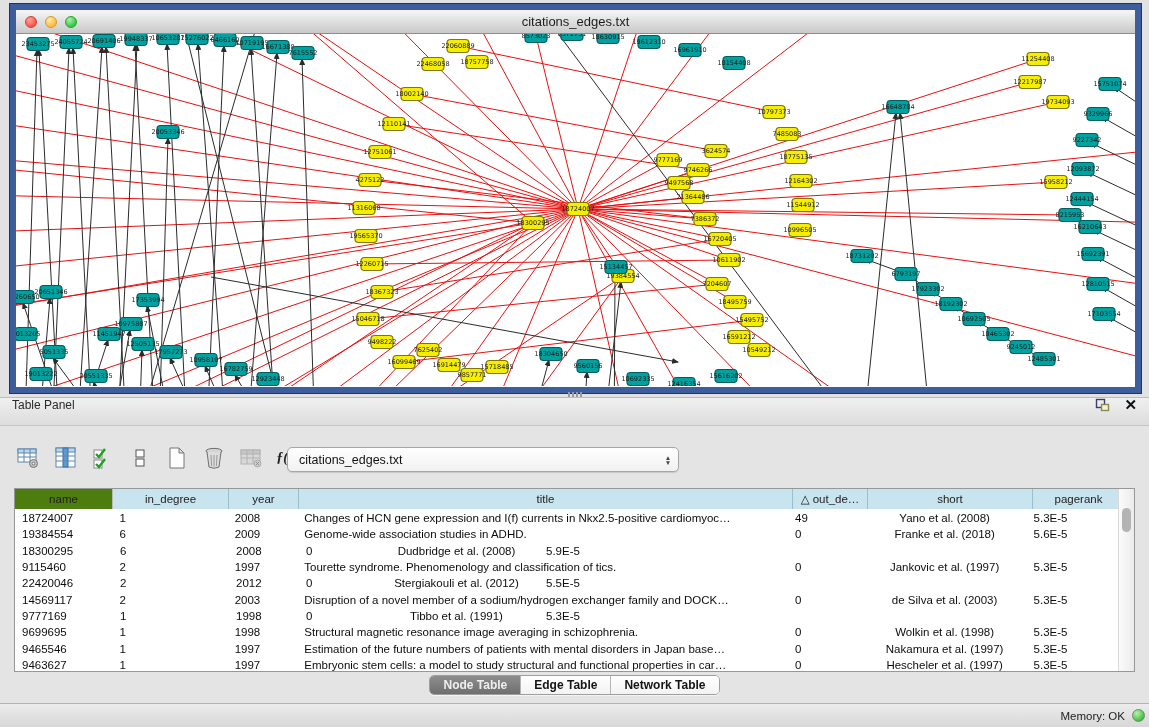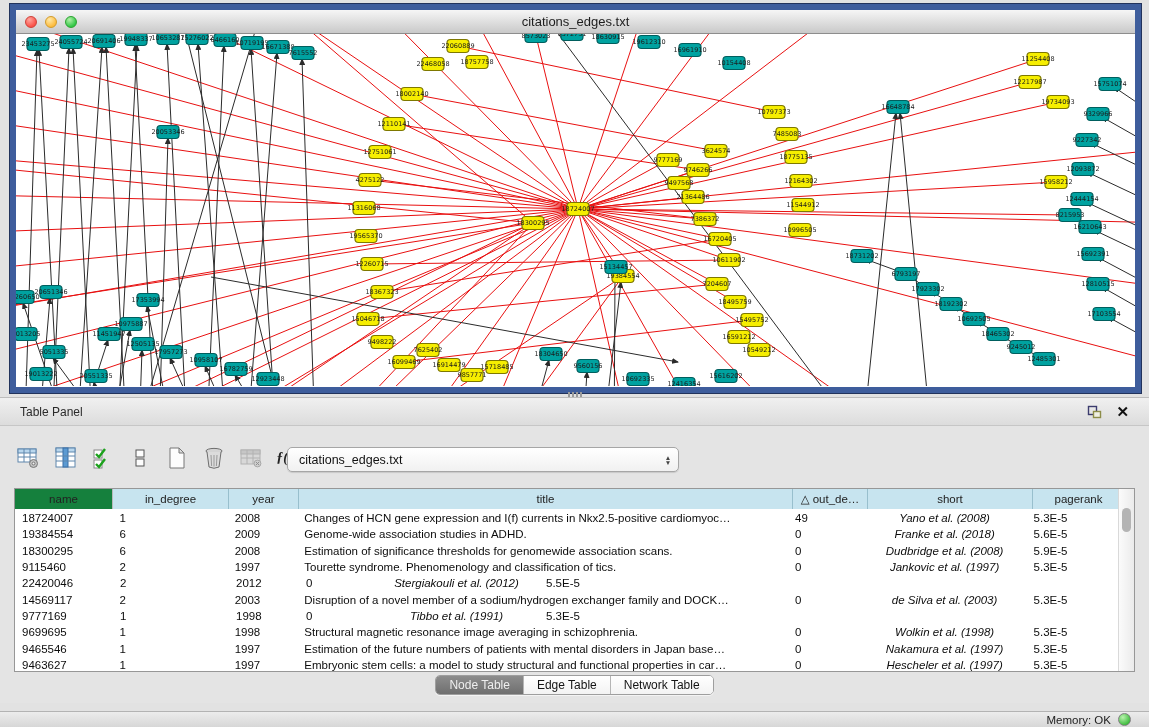--- a/index.html
+++ b/index.html
@@ -21,21 +21,21 @@
   #net-canvas svg { display:block; }
   .nlabel { font-family:"DejaVu Sans", sans-serif; font-size:6.5px; fill:#1a1a1a; }
 
   
   #splitter-grip { position:absolute; left:568px; top:392px; width:14px; height:5px;
     background:repeating-linear-gradient(90deg,#9a9a9a 0 2px,transparent 2px 4px); }
 
   
   #table-panel { position:absolute; left:0; top:397px; width:1149px; height:306px;
     background:#e4e4e4; border-top:1px solid #bdbdbd; }
-  #panel-titlebar { height:28px; display:flex; align-items:center; padding:0 20px;
+  #panel-titlebar { height:28px; display:flex; align-items:flex-start; padding:0 12px;
     background:linear-gradient(#f0f0f0,#dcdcdc); border-bottom:1px solid #c6c6c6; }
   #panel-title { font-size:12px; color:#2a2a2a; }
   #panel-titlebar .spacer { flex:1; }
   .titlebar-btn { margin-left:14px; cursor:default; display:flex; align-items:center; }
   #panel-close { font-size:15px; font-weight:bold; color:#111; line-height:14px; }
 
   
   #panel-toolbar { position:absolute; left:16px; top:46px; height:28px; display:flex; align-items:center; gap:11px; }
   .tb-btn { display:flex; align-items:center; justify-content:center; width:26px; height:26px; }
   #fx-label { font-family:"Liberation Serif", serif; font-style:italic; font-weight:bold; font-size:14px; color:#222; }
@@ -46,45 +46,45 @@
     white-space:nowrap; overflow:hidden; }
   #table-selector .sel-arrows { width:20px; display:flex; flex-direction:column; align-items:center; line-height:5px; color:#444; }
   #table-selector .sel-arrows span { font-size:6.5px; }
 
   
   #table-wrap { position:absolute; left:14px; top:90px; width:1121px; height:184px;
     background:#fff; border:1px solid #979797; overflow:hidden; }
   #thead { display:flex; height:20px; border-bottom:1px solid #7f7f7f; }
   .hcell { height:20px; font-size:11.5px; color:#222; display:flex; align-items:center; justify-content:center;
     background:#c7e4ef; border-right:1px solid #98bfcd; overflow:hidden; white-space:nowrap; }
-  .hcell.keycol { background:#15803d; border-right:1px solid #b9b9b9; }
+  .hcell.keycol { background:#4d7c0f; border-right:1px solid #b9b9b9; }
   .hfill { flex:1; background:#c7e4ef; border-right:none; }
   .c0{width:98px}.c1{width:116px}.c2{width:70px}.c3{width:494px}.c4{width:75px}.c5{width:165px}.c6{width:92px}
   #tbody { position:absolute; left:0; top:21px; right:16px; bottom:0; }
   .trow { display:flex; height:16.3px; align-items:center; background:#fff; }
   .tcell { font-size:11.5px; color:#0c0c0c; white-space:nowrap; overflow:hidden; padding-left:7px; }
-  .tcell.center { text-align:center; padding-left:0;font-style:italic; }
+  .tcell.center { text-align:center; padding-left:0; }
   
   #vscroll { position:absolute; right:0; top:0; bottom:0; width:16px;
     background:linear-gradient(90deg,#fbfbfb,#ebebeb); border-left:1px solid #d9d9d9; }
   #vthumb { position:absolute; left:3px; top:19px; width:9px; height:24px; border-radius:5px; background:#b4b4b4; }
 
   
   #tabbar { position:absolute; left:0; right:0; top:277px; display:flex; justify-content:center; }
   .seg { display:flex; border:1px solid #9e9e9e; border-radius:5px; overflow:hidden;
-    background:#fdfdfd; box-shadow:0 1px 0 rgba(255,255,255,.6); height:20px; }
+    background:#fdfdfd; box-shadow:0 1px 0 rgba(255,255,255,.6); height:20px;font-weight:bold; }
   .seg .tab { font-size:12px; color:#141414; padding:0 13px; display:flex; align-items:center;
     border-right:1px solid #b5b5b5; background:linear-gradient(#ffffff,#f3f3f3); }
   .seg .tab:last-child { border-right:none; }
   .seg .tab.selected { background:linear-gradient(#8d8d8d,#6f6f6f); color:#efefef; }
 
   
-  #status-bar { position:absolute; left:0; bottom:0; width:1149px; height:16px;
+  #status-bar { position:absolute; left:0; bottom:0; width:1149px; height:24px;
     background:linear-gradient(#ececec,#d7d7d7); border-top:1px solid #b3b3b3;
-    display:flex; align-items:center; justify-content:flex-end; padding-right:18px; gap:7px; }
+    display:flex; align-items:center; justify-content:flex-end; padding-right:4px; gap:7px; }
   #memory-label { font-size:11.5px; color:#222; }
   #memory-dot { width:13px; height:13px; border-radius:50%;
     background:radial-gradient(circle at 35% 30%, #b9f3ae, #3dbb3d 75%); border:1px solid #7f7f7f; }
 </style>
 </head>
 <body>
 
 <div id="net-window">
   <div id="net-titlebar">
     <div id="traffic">
@@ -743,21 +743,20 @@
           <div class="tcell c2">2009</div>
           <div class="tcell c3">Genome-wide association studies in ADHD.</div>
           <div class="tcell c4">0</div>
           <div class="tcell c5 center">Franke et al. (2018)</div>
           <div class="tcell c6">5.6E-5</div>
         </div>
         <div class="trow">
           <div class="tcell c0">18300295</div>
           <div class="tcell c1">6</div>
           <div class="tcell c2">2008</div>
-          <div class="tcell c3">Estimation of significance thresholds for genomewide association scans.</div>
           <div class="tcell c4">0</div>
           <div class="tcell c5 center">Dudbridge et al. (2008)</div>
           <div class="tcell c6">5.9E-5</div>
         </div>
         <div class="trow">
           <div class="tcell c0">9115460</div>
           <div class="tcell c1">2</div>
           <div class="tcell c2">1997</div>
           <div class="tcell c3">Tourette syndrome. Phenomenology and classification of tics.</div>
           <div class="tcell c4">0</div>

